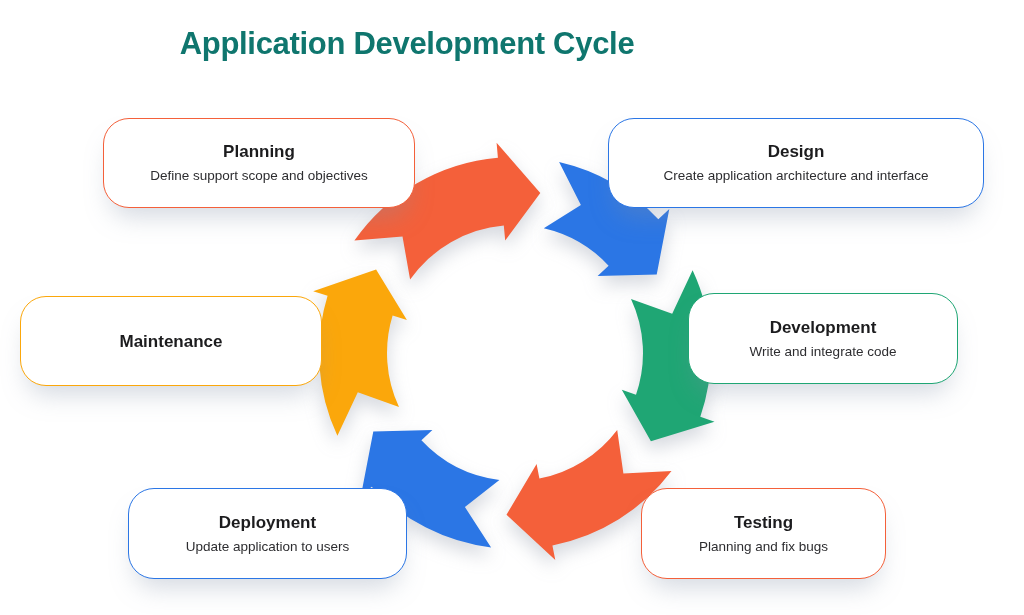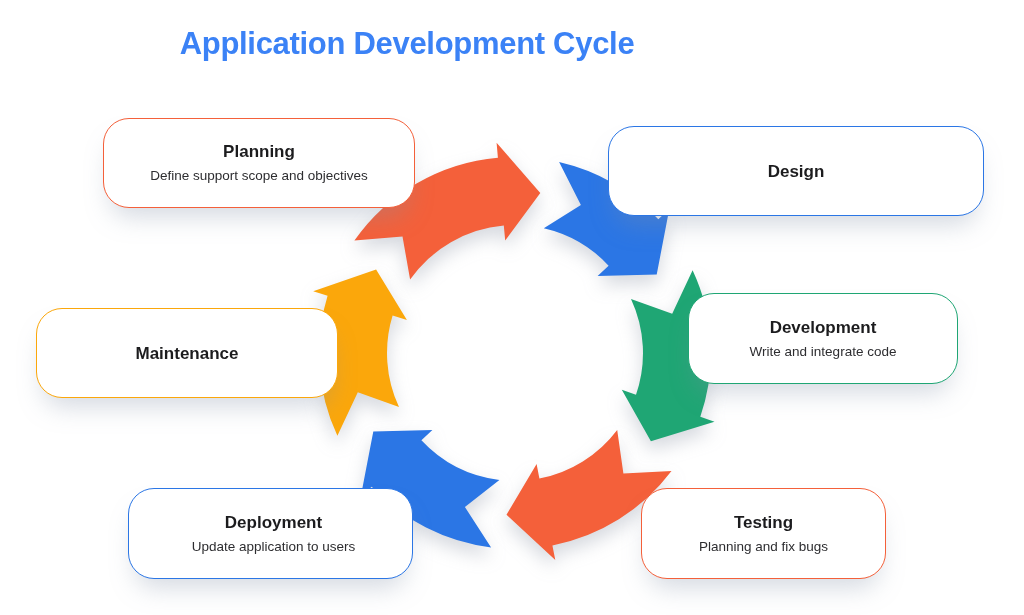--- a/index.html
+++ b/index.html
@@ -2,38 +2,38 @@
 <html><head>
 <meta charset="utf-8">
 <style>
   html,body{margin:0;padding:0;background:#ffffff;}
   .canvas{
     position:relative;width:1024px;height:615px;overflow:hidden;background:#ffffff;
     font-family:"Liberation Sans","DejaVu Sans",sans-serif;
   }
   .page-title{
     position:absolute;left:0;top:26px;width:814px;text-align:center;
-    font-size:31px;font-weight:800;letter-spacing:-0.3px;color:#3b82f6;margin:0;
+    font-size:31px;font-weight:800;letter-spacing:-0.3px;color:#0f766e;margin:0;
   }
   #ring-svg{position:absolute;left:0;top:0;width:1024px;height:615px;}
   #ring-svg path{filter:drop-shadow(0 9px 9px rgba(120,130,150,0.30));}
   .stage-card{
     position:absolute;background:#ffffff;border:1.6px solid #999;border-radius:26px;
     box-shadow:0 16px 26px -8px rgba(130,142,165,0.35);
     display:flex;flex-direction:column;align-items:center;justify-content:center;
     gap:9px;text-align:center;z-index:5;
   }
   .stage-card .stage-title{font-size:17px;font-weight:700;color:#1c1c1e;line-height:1;}
   .stage-card .stage-desc{font-size:13.5px;font-weight:400;color:#2d2d30;line-height:1;}
   .card-planning   {left:103px;top:118px;width:310px;height:88px;}
-  .card-design     {left:608px;top:126px;width:374px;height:88px;}
+  .card-design     {left:608px;top:118px;width:374px;height:88px;}
   .card-development{left:688px;top:293px;width:268px;height:89px;}
   .card-testing    {left:641px;top:488px;width:243px;height:89px;}
   .card-deployment {left:128px;top:488px;width:277px;height:89px;}
-  .card-maintenance{left:36px; top:296px;width:300px;height:88px;margin-top:12px;}
+  .card-maintenance{left:20px; top:296px;width:300px;height:88px;}
 </style>
 </head>
 <body>
 
 <div class="canvas">
 
   <h1 class="page-title">Application Development Cycle</h1>
 
   <svg id="ring-svg" viewBox="0 0 1024 615" xmlns="http://www.w3.org/2000/svg">
       <path d="M 354.4 240.6 A 196 196 0 0 1 497.9 157.7 L 496.6 142.8 L 540.3 193.0 L 505.2 240.4 L 503.8 225.5 A 128 128 0 0 0 410.1 279.6 L 402.5 236.5 Z" fill="#F4603A"></path>
@@ -44,33 +44,34 @@
       <path d="M 337.4 435.8 A 196 196 0 0 1 327.6 295.7 L 313.2 291.3 L 376.1 269.6 L 406.9 320.0 L 392.6 315.6 A 128 128 0 0 0 399.0 407.1 L 357.8 392.2 Z" fill="#FBA70B"></path>
     </svg>
 
   <div class="stage-card card-planning" style="border-color: rgb(244, 96, 58);">
     <div class="stage-title">Planning</div>
     <div class="stage-desc">Define support scope and objectives</div>
   </div>
 
   <div class="stage-card card-design" style="border-color: rgb(43, 118, 229);">
     <div class="stage-title">Design</div>
+    <div class="stage-desc">Create application architecture and interface</div>
   </div>
 
   <div class="stage-card card-development" style="border-color: rgb(31, 166, 116);">
     <div class="stage-title">Development</div>
     <div class="stage-desc">Write and integrate code</div>
   </div>
 
   <div class="stage-card card-testing" style="border-color: rgb(244, 96, 58);">
     <div class="stage-title">Testing</div>
     <div class="stage-desc">Planning and fix bugs</div>
   </div>
 
-  <div class="stage-card card-deployment" style="border-color: rgb(43, 118, 229); padding-left: 6px;">
+  <div class="stage-card card-deployment" style="border-color: rgb(43, 118, 229);">
     <div class="stage-title">Deployment</div>
     <div class="stage-desc">Update application to users</div>
   </div>
 
   <div class="stage-card card-maintenance" style="border-color: rgb(251, 167, 11);">
     <div class="stage-title">Maintenance</div>
   </div>
 
 </div>
 

